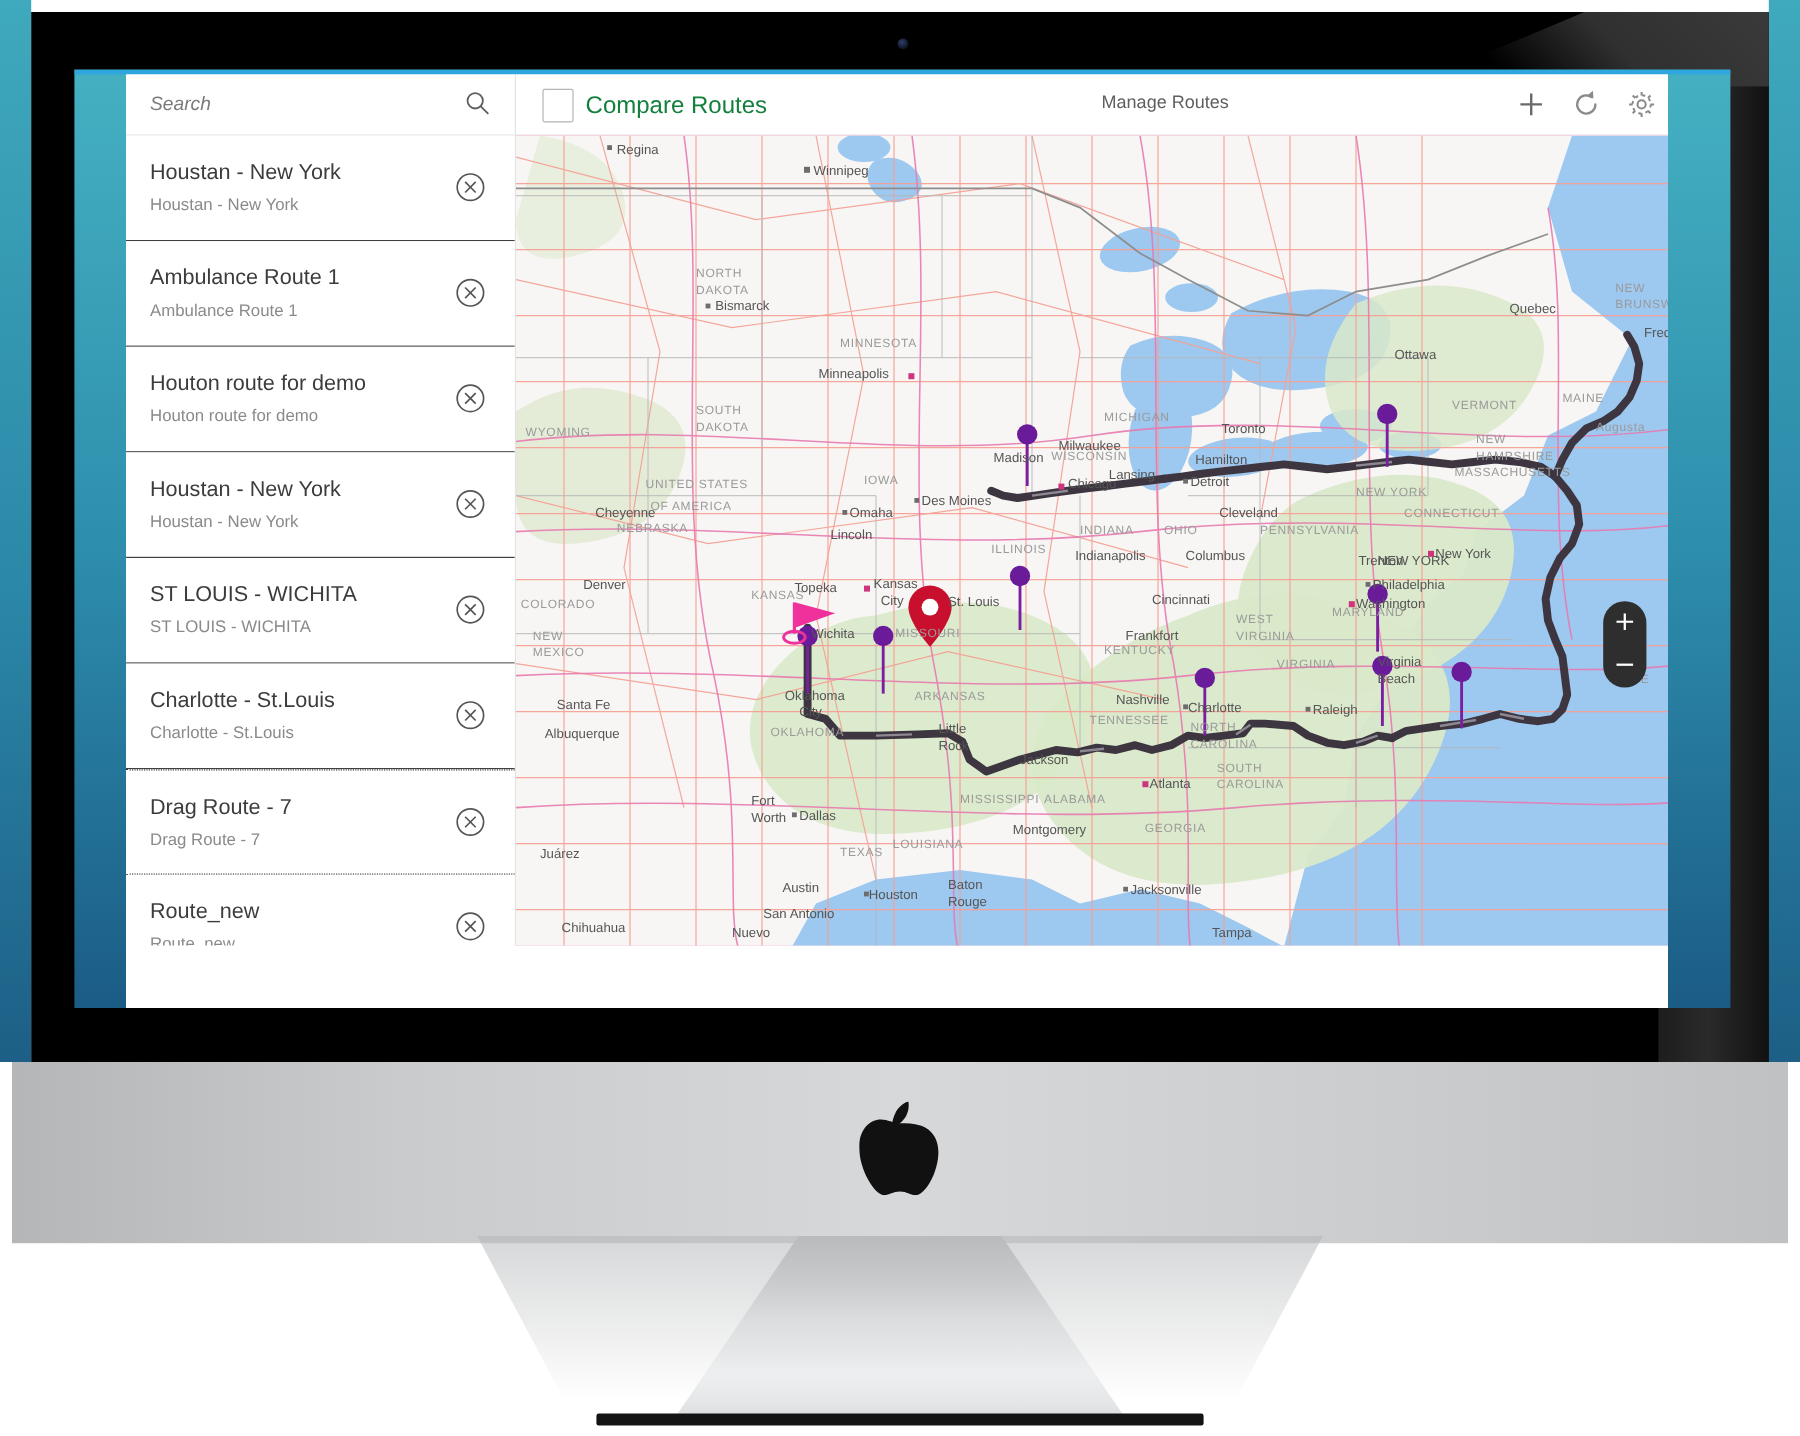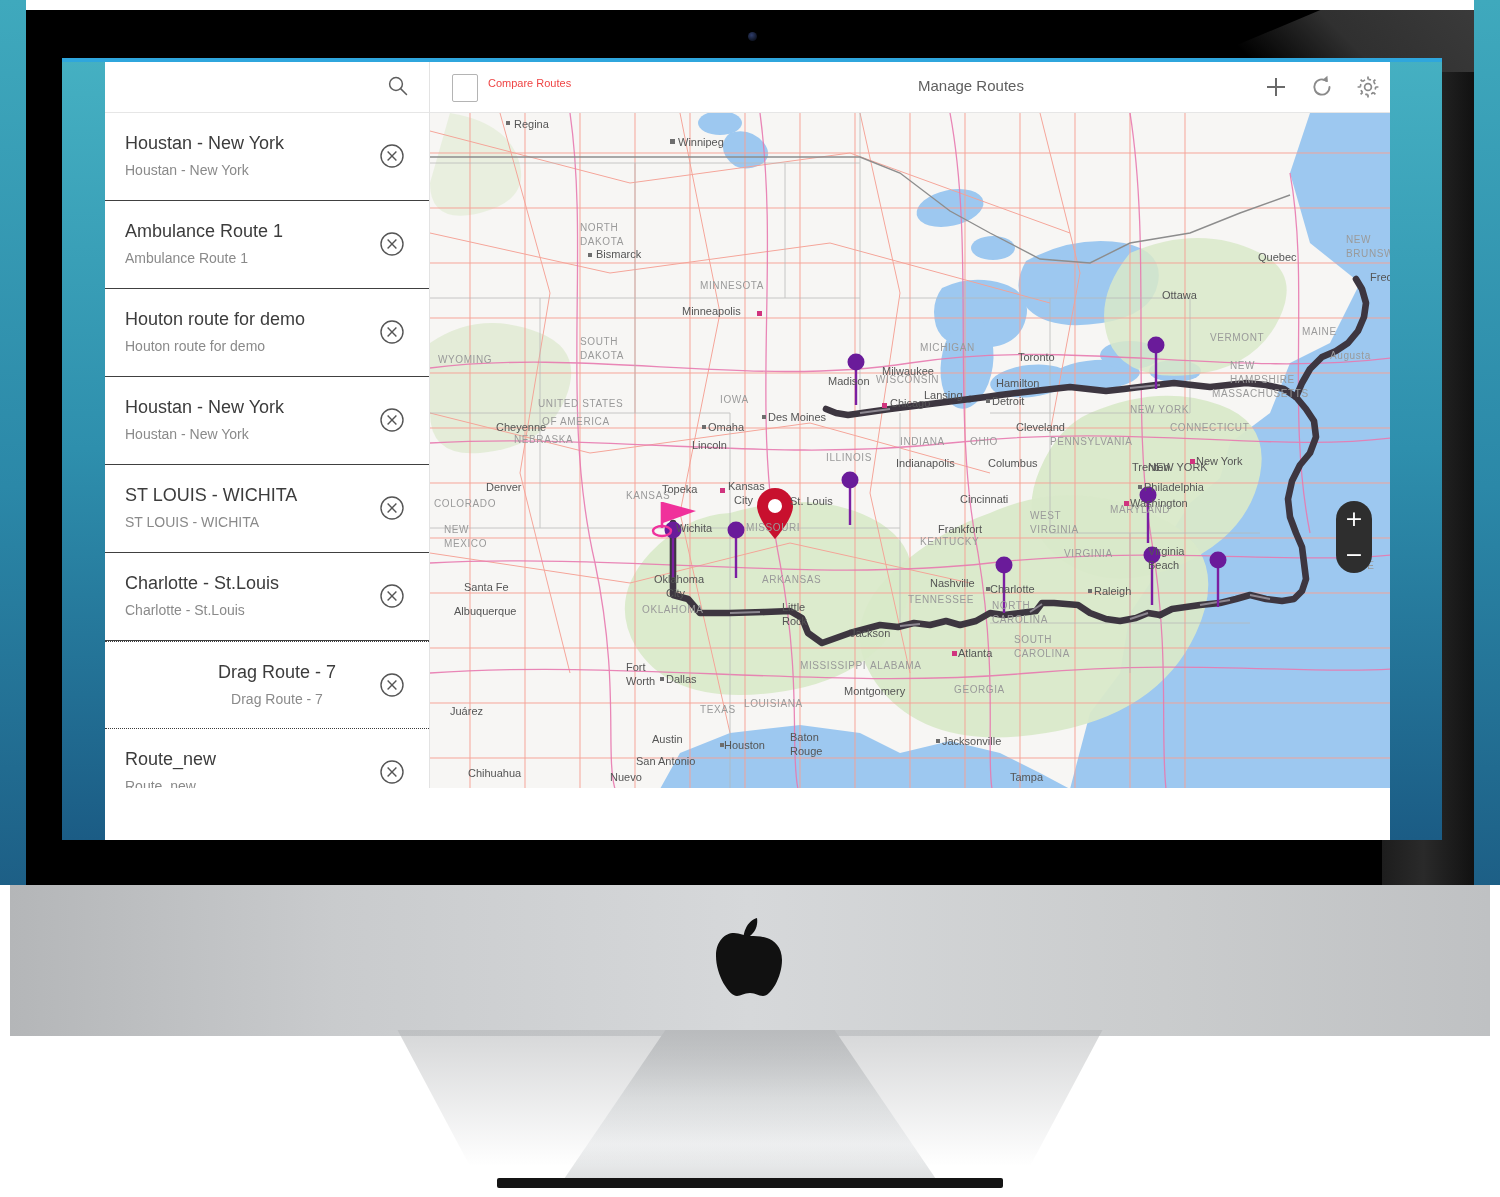--- a/index.html
+++ b/index.html
@@ -58,33 +58,33 @@
   #search-input{position:absolute;left:18px;top:0;width:255px;height:50px;border:0;outline:0;
       font-size:16px;font-style:italic;color:#6b6b6b;background:transparent;
       font-family:"Liberation Sans",sans-serif;}
   #search-input::placeholder{color:#7b7b7b;font-style:italic;}
   #search-icon{position:absolute;right:20px;top:13px;width:22px;height:22px;cursor:pointer;}
 
   
   #route-list{flex:1;overflow:hidden;}
   .route-item{position:relative;height:88px;border-bottom:1px solid #404040;
       padding:18px 0 0 20px;box-sizing:border-box;cursor:pointer;background:#fff;}
-  .route-item.selected{border:1px dotted #3a3a3a;border-left:none;border-right:none;text-align:center;}
+  .route-item.selected{border:1px dotted #3a3a3a;border-left:none;border-right:none;}
   .route-title{font-size:18px;color:#3c3c3c;font-weight:400;line-height:24px;
       white-space:nowrap;overflow:hidden;}
   .route-sub{font-size:14px;color:#8a8a8a;margin-top:6px;line-height:18px;
       white-space:nowrap;overflow:hidden;}
   .route-del{position:absolute;right:24px;top:30px;width:26px;height:26px;cursor:pointer;}
 
   
   #main{flex:1;display:flex;flex-direction:column;position:relative;}
   #toolbar{height:50px;flex:0 0 50px;border-bottom:1px solid #e6e6e6;position:relative;background:#fff;}
   #cmp-box{position:absolute;left:22px;top:12px;width:24px;height:26px;border:1.5px solid #b4b4b4;
       border-radius:2px;cursor:pointer;background:#fff;}
-  #cmp-label{position:absolute;left:58px;top:15px;font-size:11px;color:#ef4444;}
+  #cmp-label{position:absolute;left:58px;top:15px;font-size:20px;color:#15803d;}
   #manage-label{position:absolute;left:440px;top:15px;font-size:15px;color:#5f5f5f;margin-left:48px;}
   .tb-icon{position:absolute;top:11px;width:28px;height:28px;cursor:pointer;}
   #tb-add{right:100px;}
   #tb-refresh{right:54px;}
   #tb-gear{right:8px;}
 
   
   #map{flex:1;position:relative;overflow:hidden;background:#f9a8d4;}
   #map svg{position:absolute;left:0;top:0;}
   #zoom-ctl{position:absolute;right:18px;top:388px;width:36px;height:72px;border-radius:18px;
@@ -124,20 +124,21 @@
     <div id="screen-topline"></div>
 
     <div id="app">
 
 
       <div id="body">
 
         <div id="sidebar">
 
           <div id="search-row">
+            <input id="search-input" type="text" placeholder="Search" style="">
             <div id="search-icon">
               <svg width="22" height="22" viewBox="0 0 22 22">
                 <circle cx="9" cy="9" r="6.4" fill="none" stroke="#5e5e5e" stroke-width="1.5"></circle>
                 <line x1="13.6" y1="13.6" x2="19.5" y2="19.5" stroke="#5e5e5e" stroke-width="1.5" stroke-linecap="round"></line>
               </svg>
             </div>
           </div>
 
           <div id="route-list">
               <div class="route-item">

